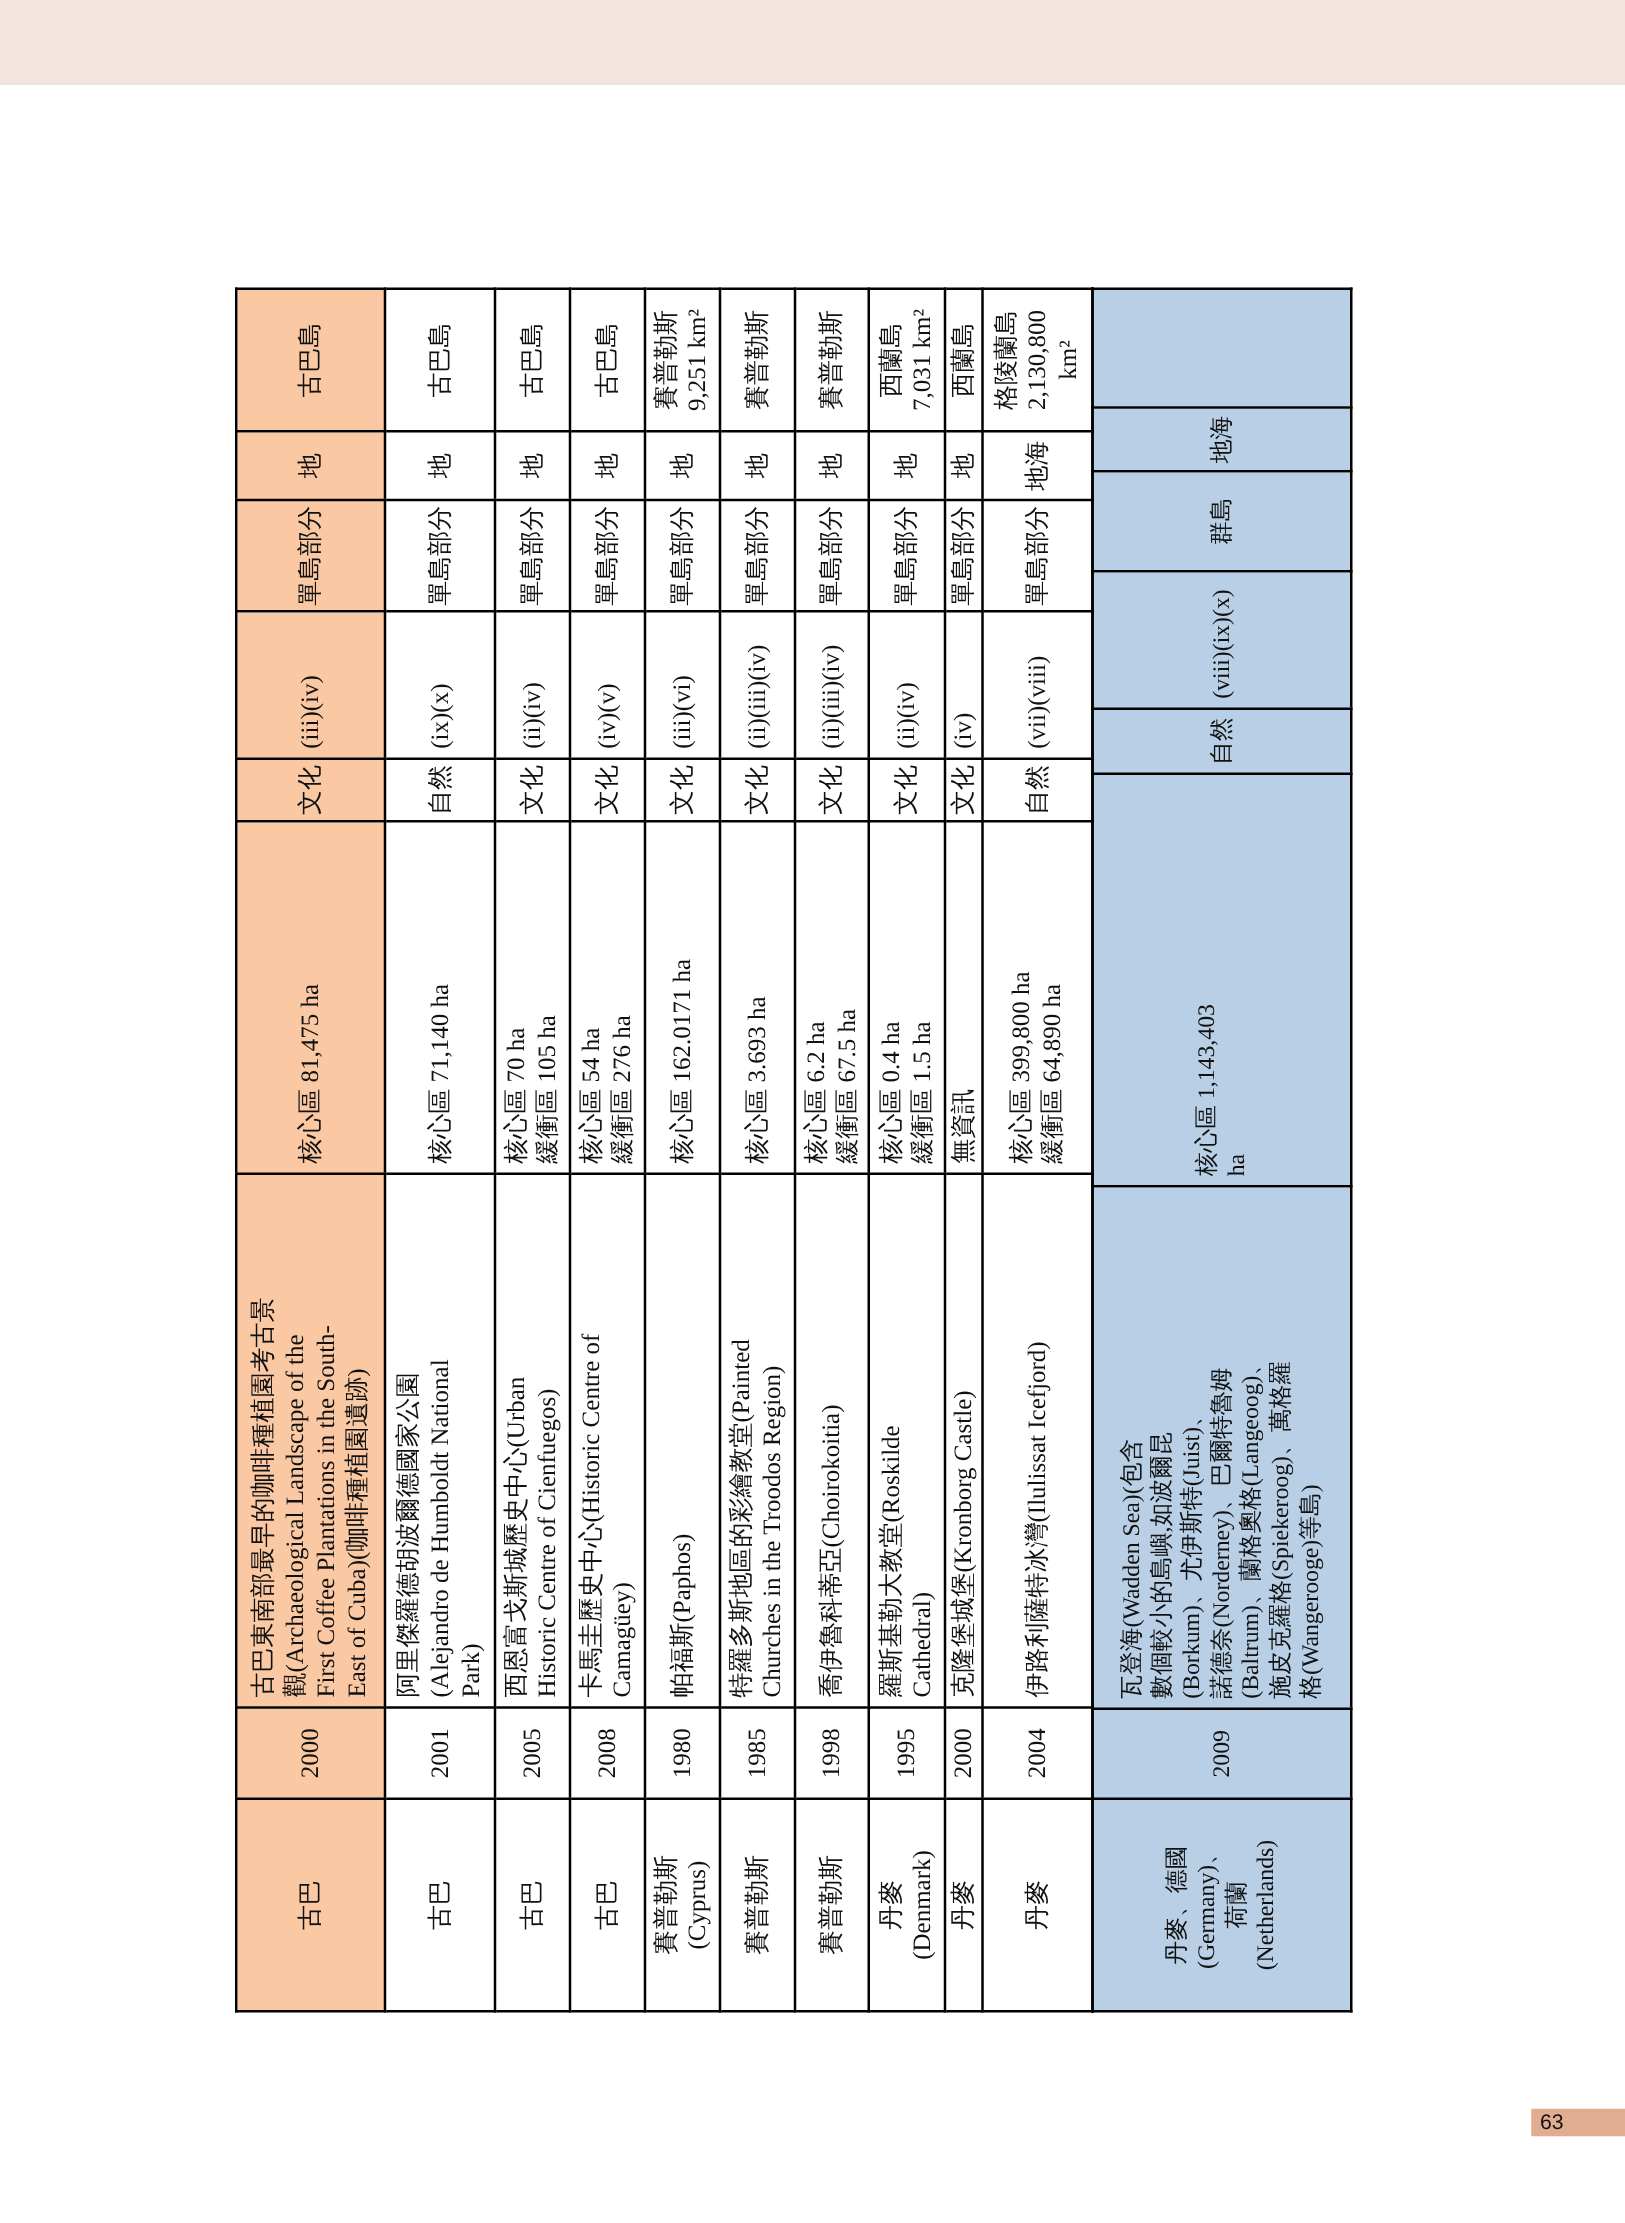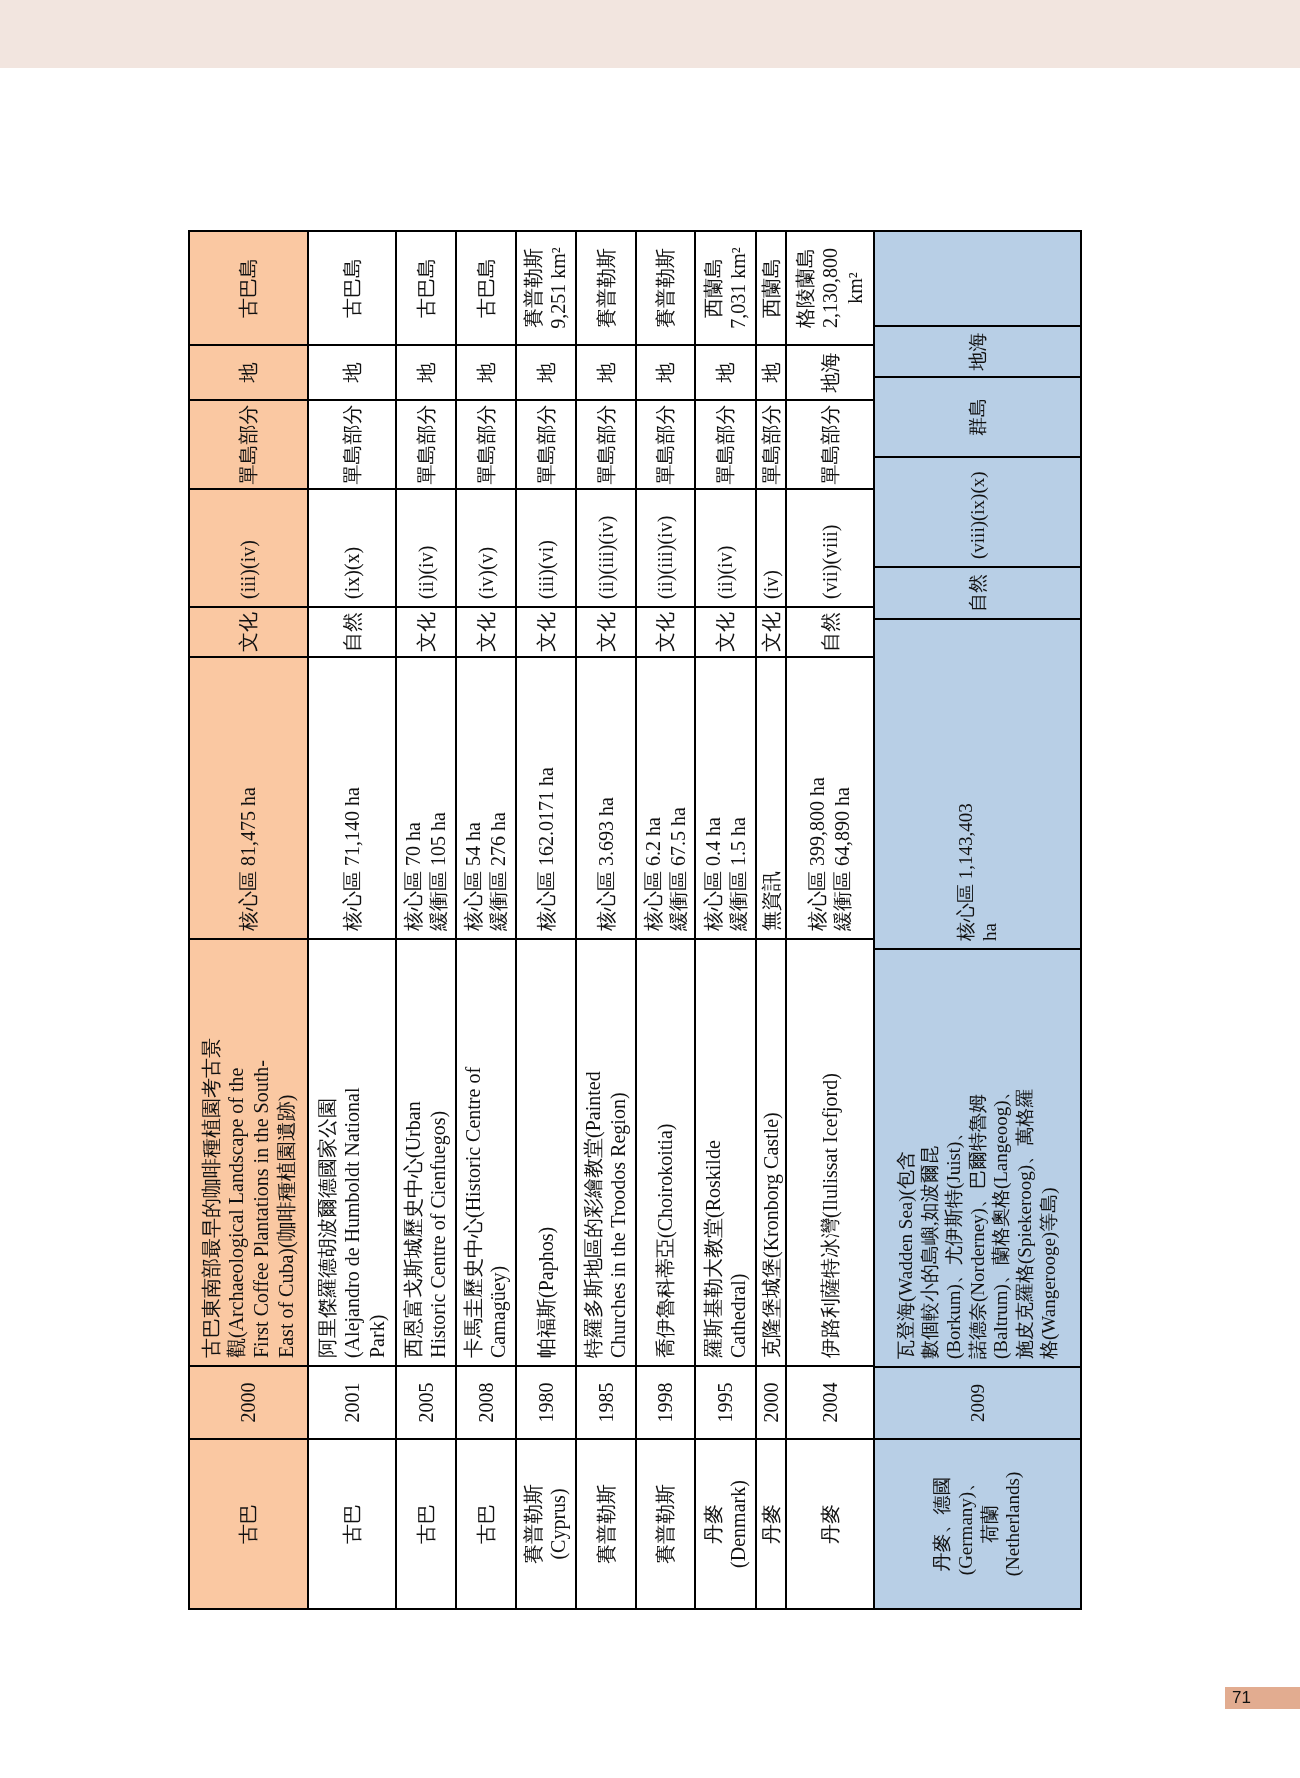--- a/index.html
+++ b/index.html
@@ -220,14 +220,14 @@
           <td class="c-geo">地海</td>
           <td class="c-island"></td>
         </tr>
       </tbody>
     </table>
 
   </div>
 </div>
 
 <div class="pagenum-band">
-  <span>71</span>
+  <span>63</span>
 </div>
 
 </body></html>

